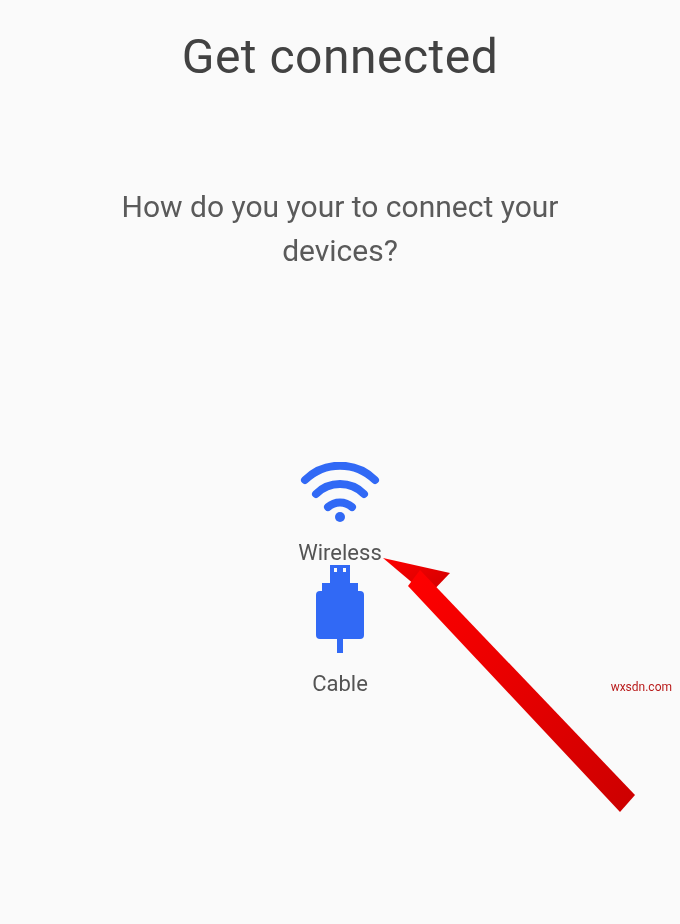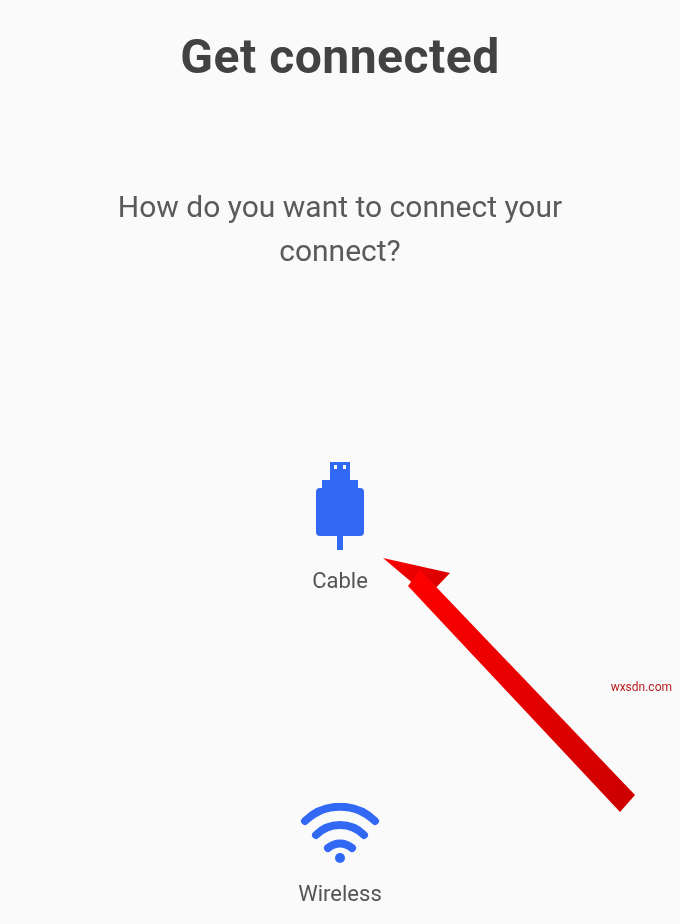--- a/index.html
+++ b/index.html
@@ -12,21 +12,21 @@
       height: 924px;
       background: #fafafa;
       font-family: Roboto, Arial, sans-serif;
       color: #424242;
       position: relative;
       overflow: hidden;
     }
     .heading {
       text-align: center;
       font-size: 48px;
-      font-weight: 700;
+      font-weight: 400;
       color: #424242;
       padding-top: 28px;
       letter-spacing: 0.5px;
     }
     .subheading {
       text-align: center;
       font-size: 30px;
       font-weight: 400;
       color: #5a5a5a;
       padding: 100px 60px 0 60px;
@@ -77,48 +77,48 @@
       color: #b91c1c;
       writing-mode: horizontal-tb;
       transform: rotate(0deg);
     }
   </style>
 </head>
 <body>
 
 <h1 class="heading">Get connected</h1>
 
-<p class="subheading">How do you want to connect your connect?</p>
+<p class="subheading">How do you your to connect your devices?</p>
 
 <div class="options">
+
+  <div class="option option-wireless">
+    <span>
+      <svg class="wifi-icon" viewBox="0 0 82 60">
+        <path d="M 6 18 A 50 50 0 0 1 76 18" stroke="#3169f5" stroke-width="8" fill="none" stroke-linecap="round"></path>
+        <path d="M 17 32 A 34 34 0 0 1 65 32" stroke="#3169f5" stroke-width="8" fill="none" stroke-linecap="round"></path>
+        <path d="M 29 45 A 18 18 0 0 1 53 45" stroke="#3169f5" stroke-width="8" fill="none" stroke-linecap="round"></path>
+        <circle cx="41" cy="55" r="5" fill="#3169f5"></circle>
+      </svg>
+    </span>
+    <span class="option-label">Wireless</span>
+  </div>
 
   <div class="option option-cable">
     <span>
       <svg class="usb-icon" viewBox="0 0 52 88">
         <rect x="16" y="0" width="20" height="18" fill="#3169f5"></rect>
         <rect x="8" y="18" width="36" height="8" fill="#3169f5"></rect>
         <rect x="2" y="26" width="48" height="48" rx="4" fill="#3169f5"></rect>
         <rect x="23" y="74" width="6" height="14" fill="#3169f5"></rect>
         <rect x="20" y="3" width="3" height="4" fill="#fafafa"></rect>
         <rect x="29" y="3" width="3" height="4" fill="#fafafa"></rect>
       </svg>
     </span>
     <span class="option-label">Cable</span>
-  </div>
-
-  <div class="option option-wireless">
-    <span>
-      <svg class="wifi-icon" viewBox="0 0 82 60">
-        <path d="M 6 18 A 50 50 0 0 1 76 18" stroke="#3169f5" stroke-width="8" fill="none" stroke-linecap="round"></path>
-        <path d="M 17 32 A 34 34 0 0 1 65 32" stroke="#3169f5" stroke-width="8" fill="none" stroke-linecap="round"></path>
-        <path d="M 29 45 A 18 18 0 0 1 53 45" stroke="#3169f5" stroke-width="8" fill="none" stroke-linecap="round"></path>
-        <circle cx="41" cy="55" r="5" fill="#3169f5"></circle>
-      </svg>
-    </span>
-    <span class="option-label">Wireless</span>
   </div>
 
 </div>
 
 <svg class="annotation-arrow" viewBox="0 0 300 300">
   <defs>
     <linearGradient id="arrowgrad" x1="0%" y1="0%" x2="100%" y2="100%">
       <stop offset="0%" stop-color="#ff0000"></stop>
       <stop offset="100%" stop-color="#cc0000"></stop>
     </linearGradient>

